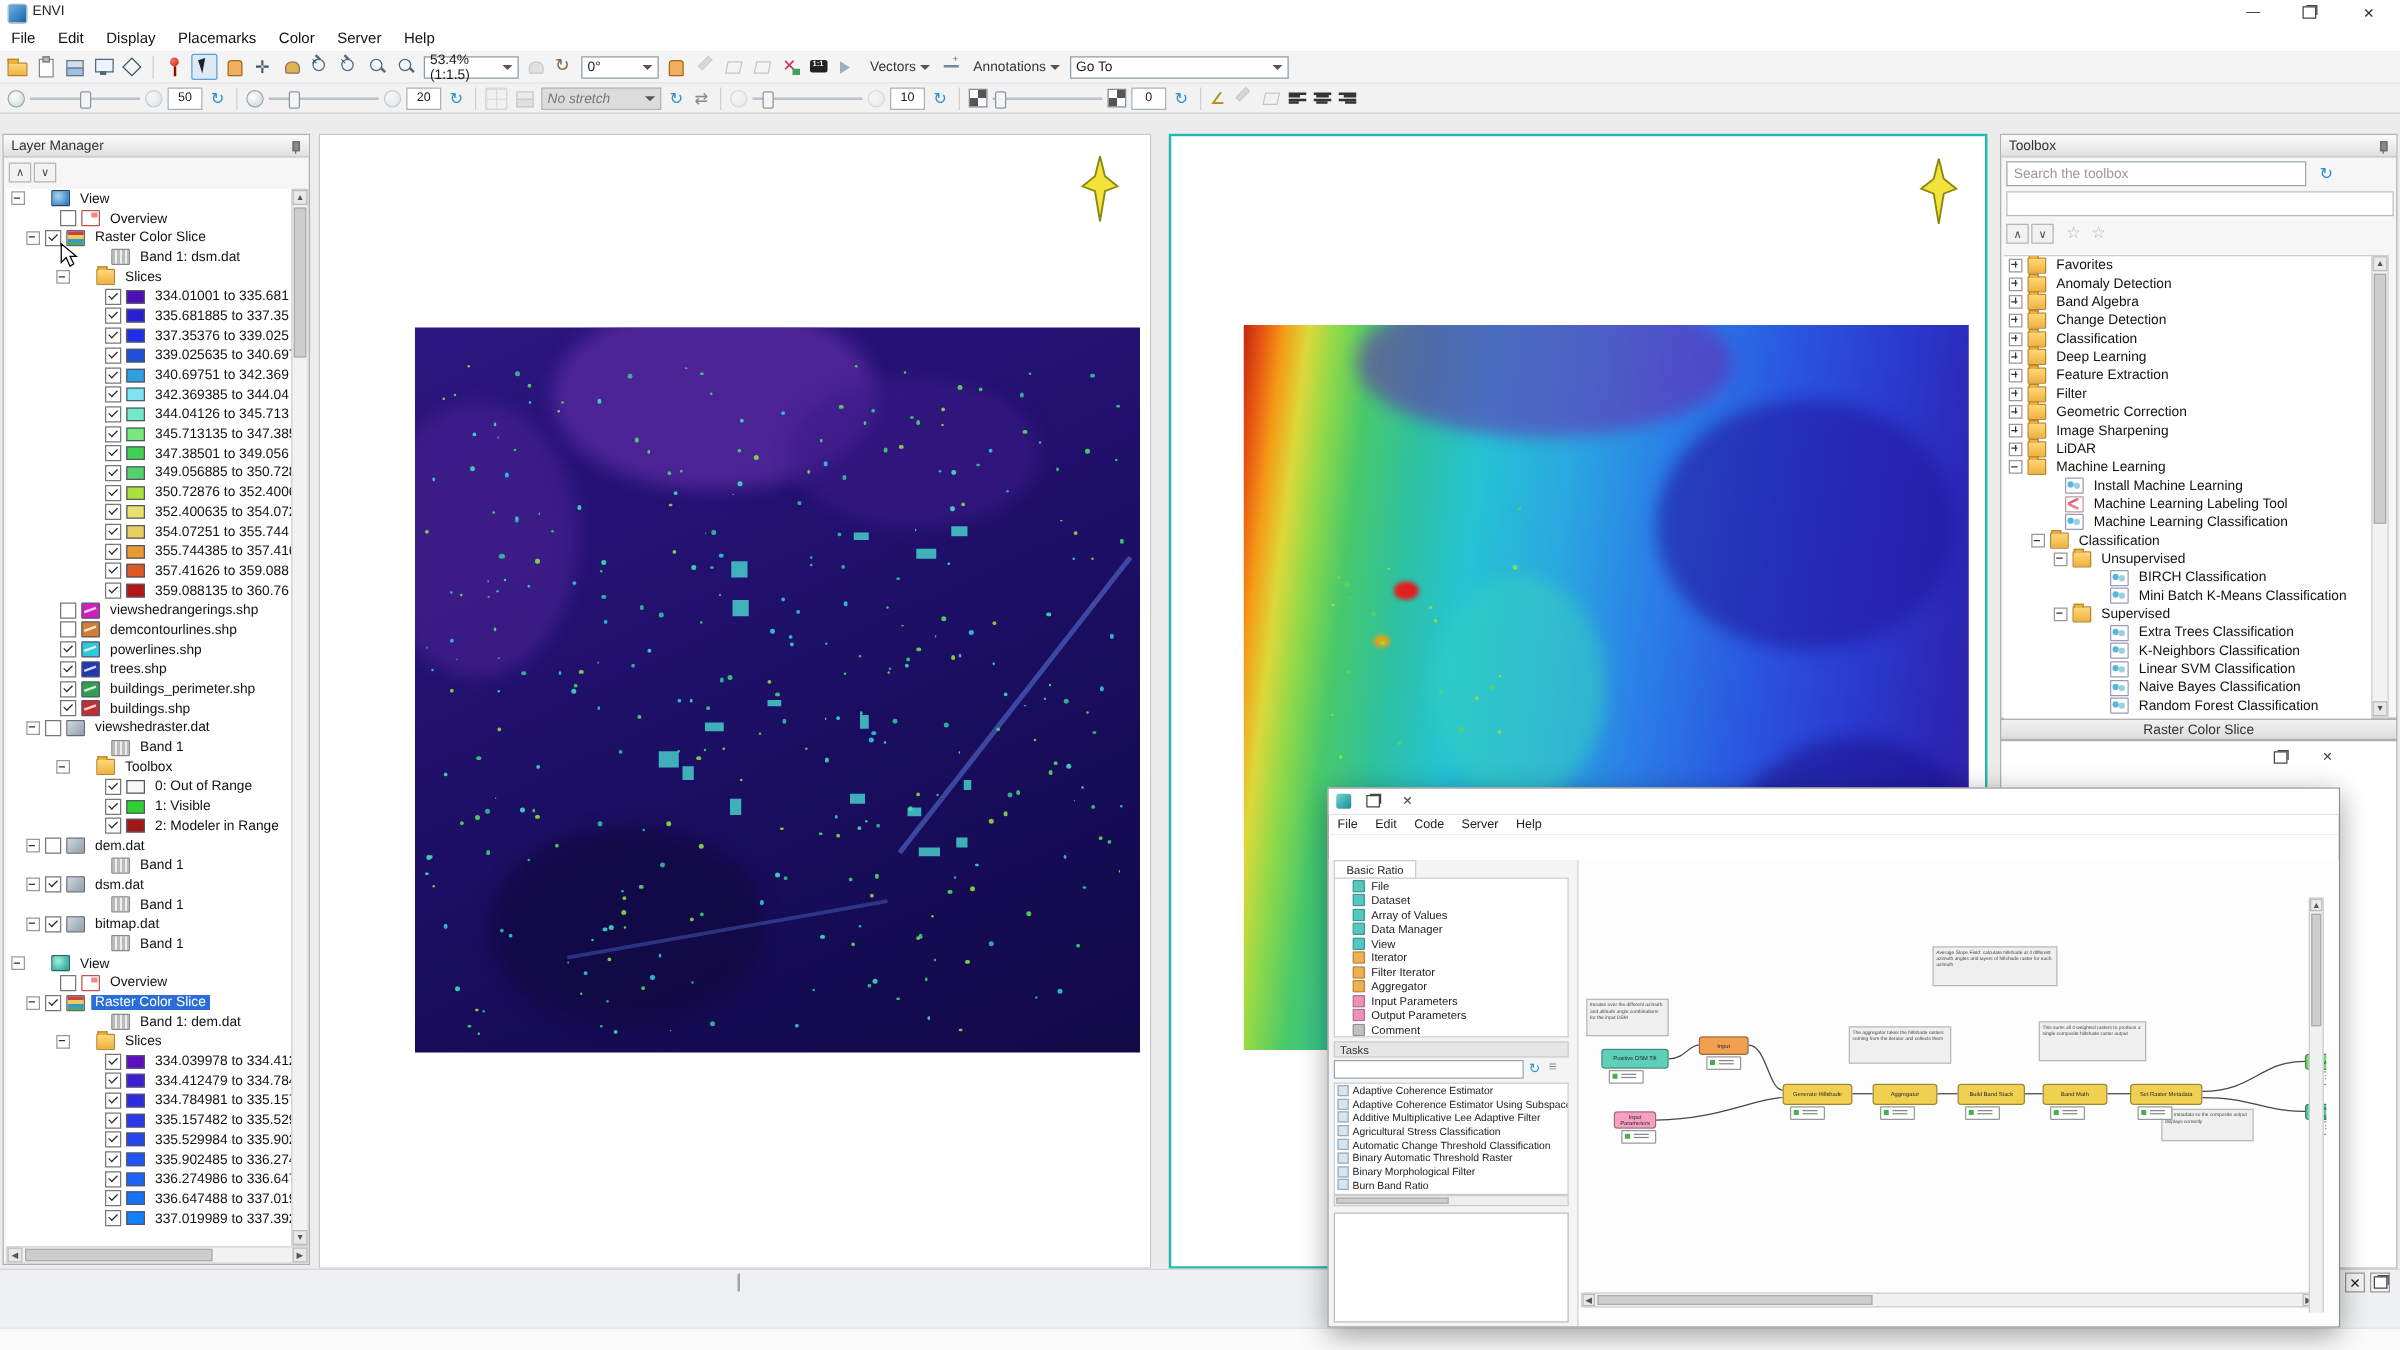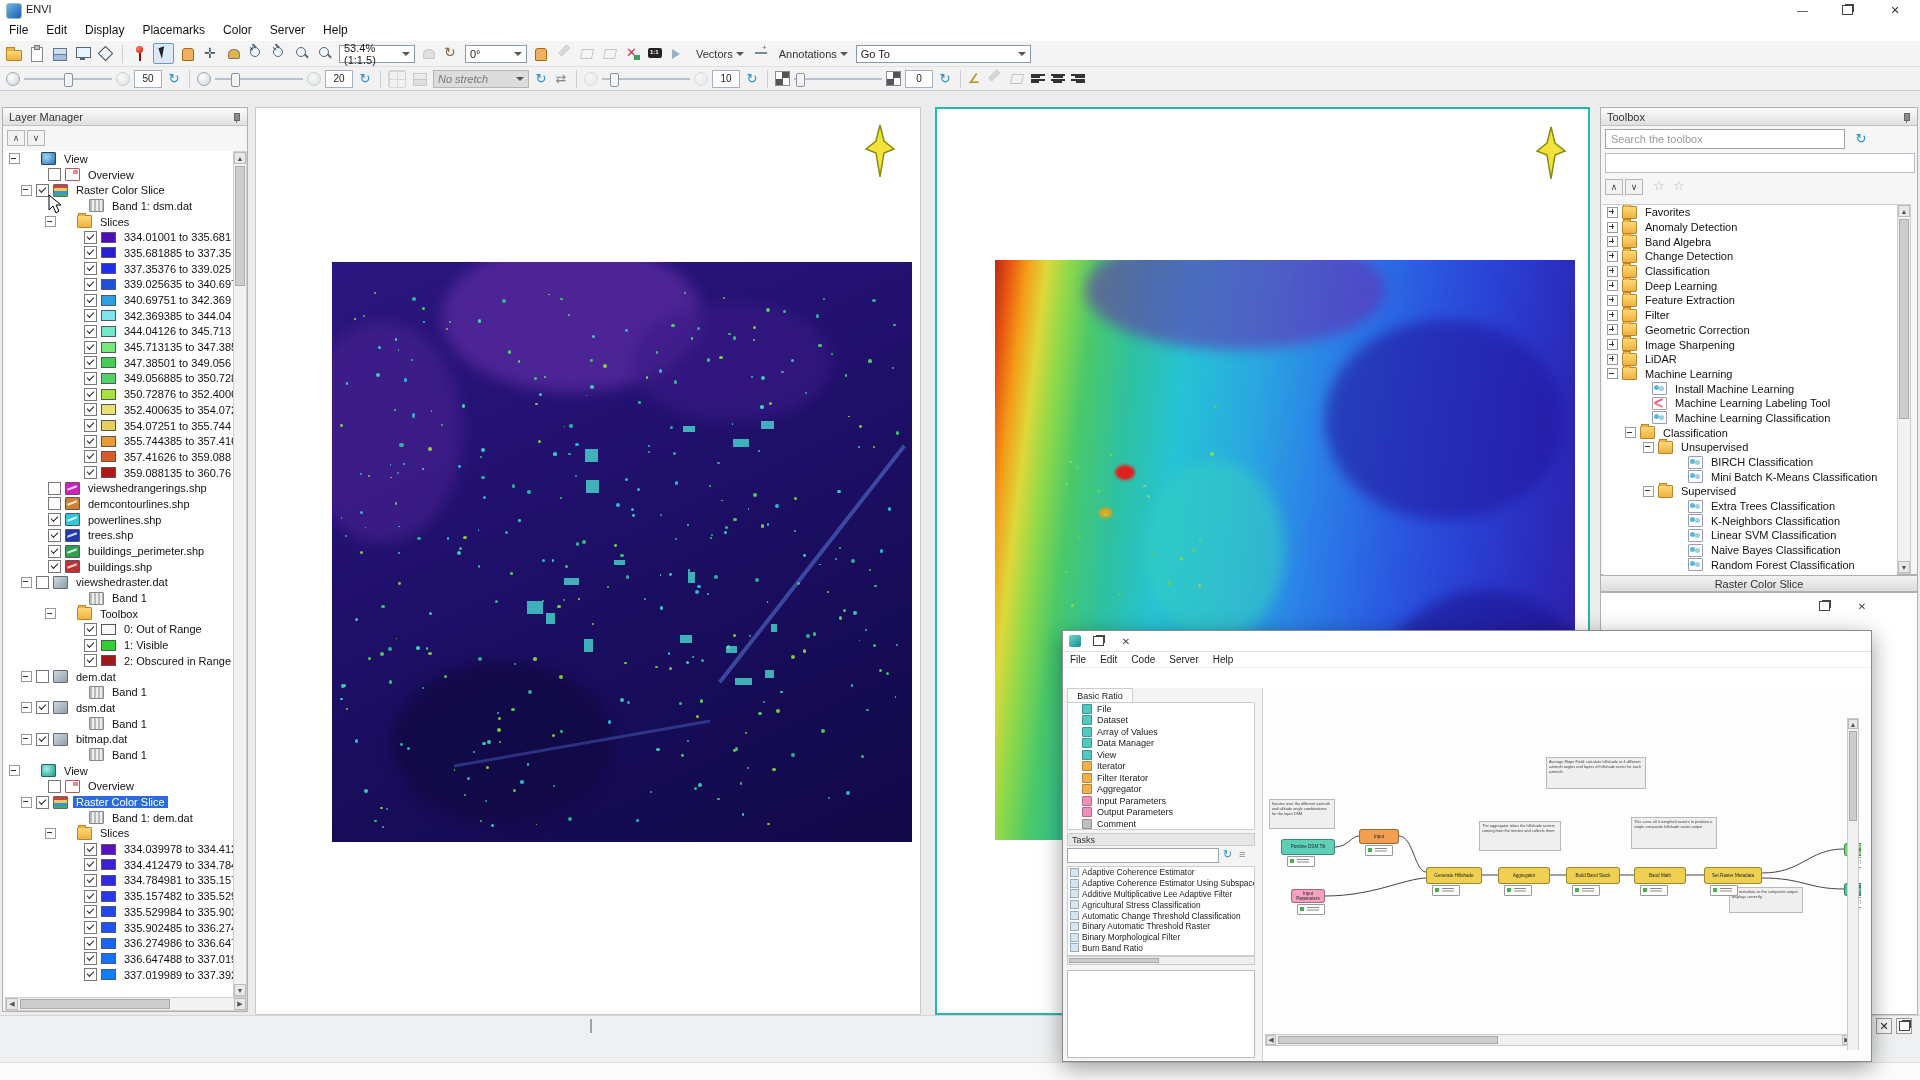--- a/index.html
+++ b/index.html
@@ -599,21 +599,21 @@
 
           <span class="sw show" style="background: rgb(48, 208, 48);"></span>
           <span class="tlabel">1: Visible</span>
         </div>
 
         <div class="trow" style="padding-left: 64px;">
           <span class="exp exp-undefined"></span>
           <span class="cbx cb-on"></span>
 
           <span class="sw show" style="background: rgb(160, 24, 24);"></span>
-          <span class="tlabel">2: Obscured in Range</span>
+          <span class="tlabel">2: Modeler in Range</span>
         </div>
 
         <div class="trow" style="padding-left: 16px;">
           <span class="exp exp-minus"></span>
           <span class="cbx cb-off"></span>
           <span class="tico ic-img"></span>
 
           <span class="tlabel">dem.dat</span>
         </div>
 

